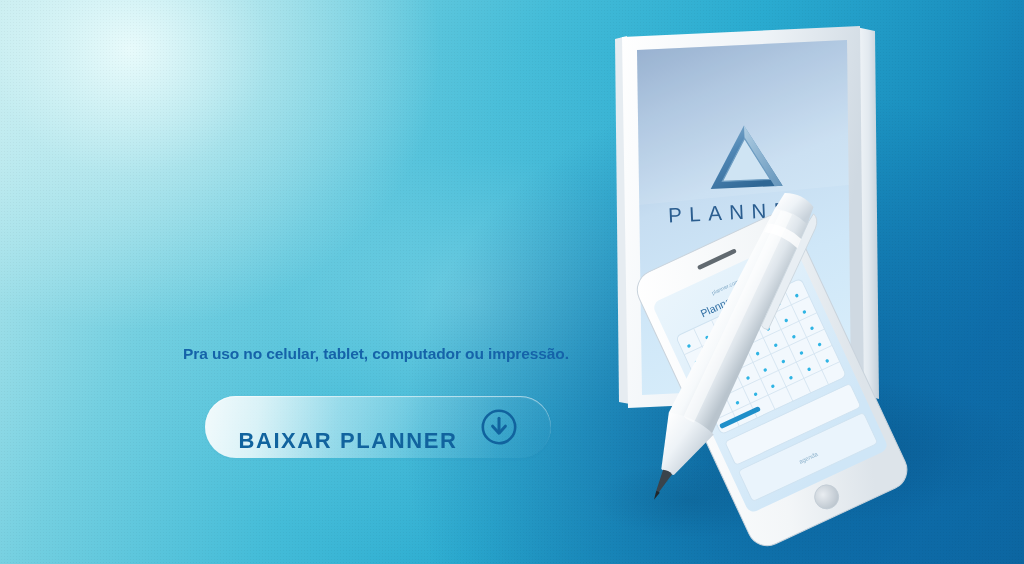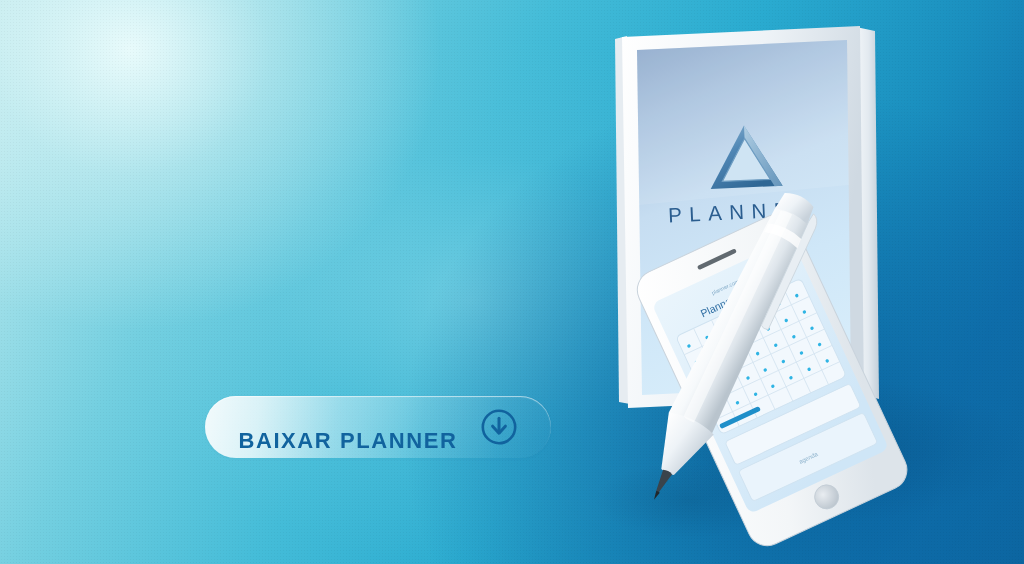--- a/index.html
+++ b/index.html
@@ -206,20 +206,21 @@
   <div class="bg-base"></div>
   <div class="bg-glow-tl"></div>
   <div class="bg-glow-mid"></div>
   <div class="bg-deep-br"></div>
   <div class="bg-noise"></div>
 
   <div class="content">
 
 
 
+    <div class="subtitle">Pra uso no celular, tablet, computador ou impressão.</div>
 
     <div class="cta">
       <span class="cta-label">BAIXAR PLANNER</span>
       <span class="dl-icon">
         <svg viewBox="0 0 38 38" width="38" height="38">
           <circle cx="19" cy="19" r="16.2" fill="none" stroke="#11639e" stroke-width="2.6"></circle>
           <path d="M19 10.2 L19 24.2" stroke="#11639e" stroke-width="3" stroke-linecap="round" fill="none"></path>
           <path d="M12.6 18.2 L19 25.2 L25.4 18.2" stroke="#11639e" stroke-width="3" stroke-linecap="round" stroke-linejoin="round" fill="none"></path>
         </svg>
       </span>

